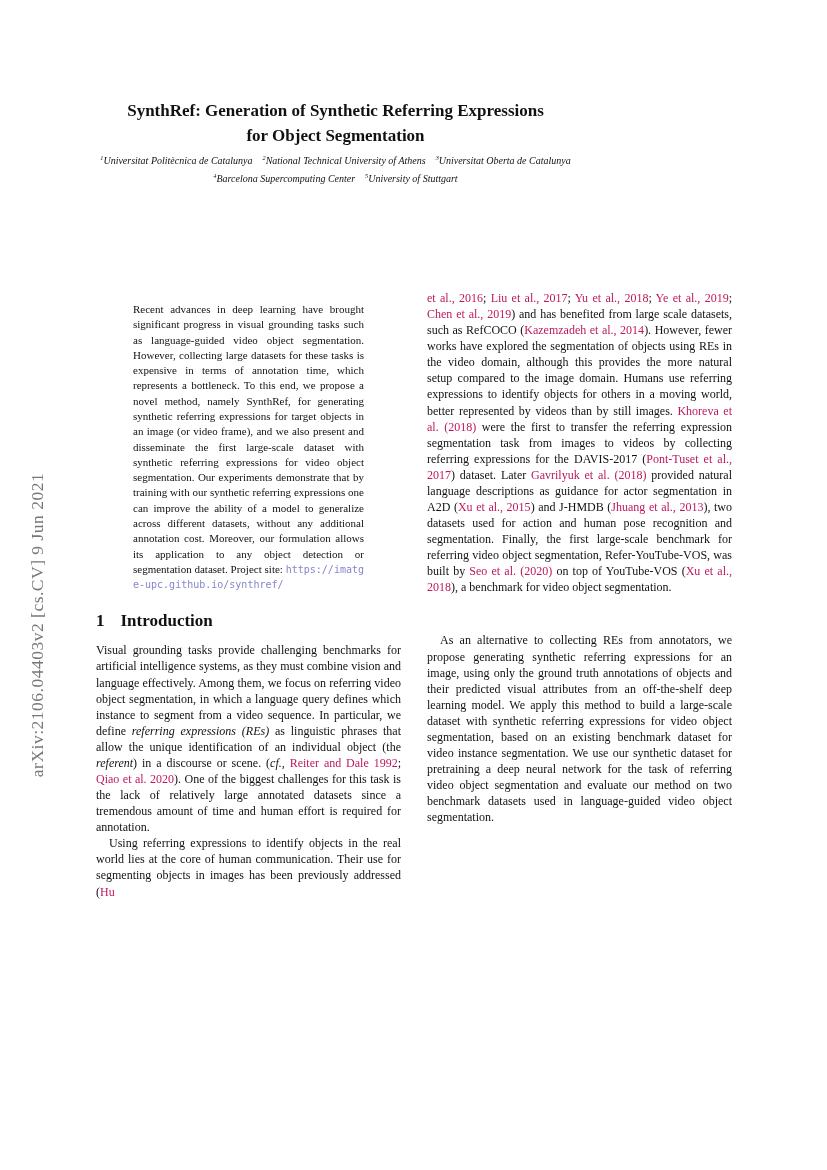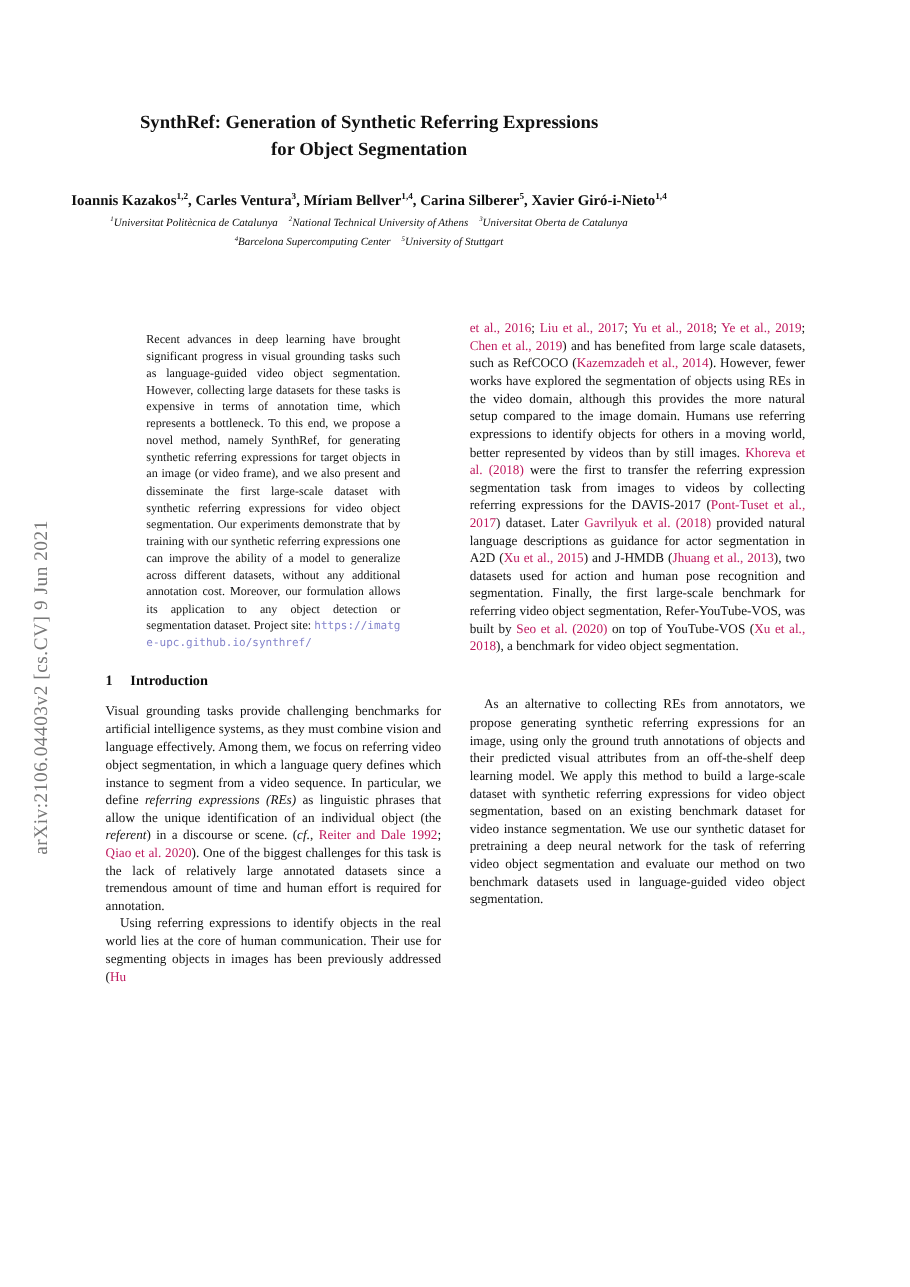--- a/index.html
+++ b/index.html
@@ -37,21 +37,21 @@
   .col { width: 305px; }
 
   .abstract { padding: 0 25px; }
   .abs-heading { text-align: center; font-weight: bold; font-size: 13px; margin: 4px 0 12px 0; }
   .abs-body {
     font-size: 11px; line-height: 1.39;
     text-align: justify; margin: 12px;
     hyphens: auto;
   }
 
-  .sec-heading { font-size: 13px; font-weight: bold; margin: 19px 0 11px 0; }
+  .sec-heading { font-size: 17px; font-weight: bold; margin: 19px 0 11px 0; }
   .sec-num { display: inline-block; margin-right: 16px; }
 
   .body-p {
     font-size: 12px; line-height: 1.34;
     text-align: justify; margin: 0;
     hyphens: auto;
   }
   .indent { text-indent: 13px; }
   .p2gap { margin-top: 37px; }
 
@@ -69,21 +69,20 @@
 
 <div class="page">
 
   <div class="arxiv-sidebar">arXiv:2106.04403v2  [cs.CV]  9 Jun 2021</div>
 
   <header>
     <h1 class="title">
       <span>SynthRef: Generation of Synthetic Referring Expressions</span><br>
       <span>for Object Segmentation</span>
     </h1>
-    <div class="authors"><span>Ioannis Kazakos</span><sup>1,2</sup><span>, Carles Ventura</span><sup>3</sup><span>, Míriam Bellver</span><sup>1,4</sup><span>, Carina Silberer</span><sup>5</sup><span>, Xavier Giró-i-Nieto</span><sup>1,4</sup></div>
     <div class="affil"><sup>1</sup><span>Universitat Politècnica de Catalunya</span><span> </span><sup>2</sup><span>National Technical University of Athens</span><span> </span><sup>3</sup><span>Universitat Oberta de Catalunya</span></div>
     <div class="affil"><sup>4</sup><span>Barcelona Supercomputing Center</span><span> </span><sup>5</sup><span>University of Stuttgart</span></div>
   </header>
 
   <div class="columns">
 
     <div class="col">
       <section class="abstract">
         <p class="abs-body"><span>Recent advances in deep learning have brought significant progress in visual grounding tasks such as language-guided video object segmentation. However, collecting large datasets for these tasks is expensive in terms of annotation time, which represents a bottleneck. To this end, we propose a novel method, namely SynthRef, for generating synthetic referring expressions for target objects in an image (or video frame), and we also present and disseminate the first large-scale dataset with synthetic referring expressions for video object segmentation. Our experiments demonstrate that by training with our synthetic referring expressions one can improve the ability of a model to generalize across different datasets, without any additional annotation cost. Moreover, our formulation allows its application to any object detection or segmentation dataset. Project site: </span><a class="cite mono-url">https://imatge-upc.github.io/synthref/</a></p>
       </section>

